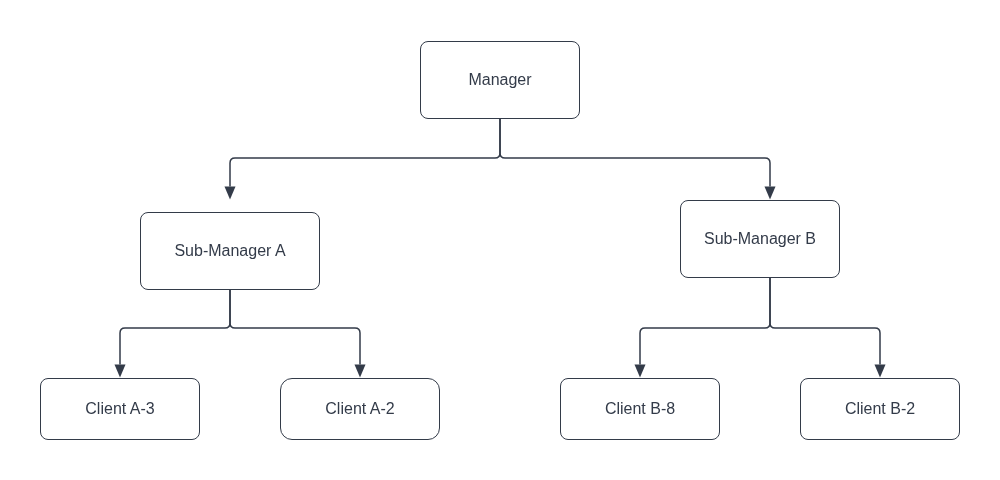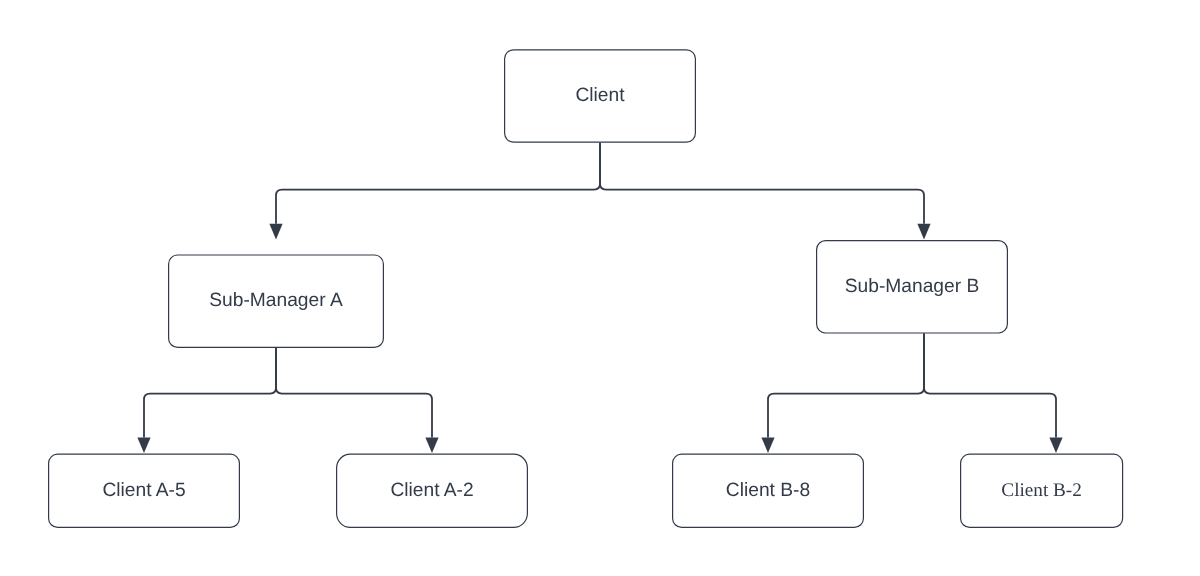--- a/index.html
+++ b/index.html
@@ -56,21 +56,21 @@
     color: var(--text);
     white-space: nowrap;
   }
   
   .n-manager  { left: 420px; top: 41px;  width: 160px; height: 78px; }
   .n-sub-a    { left: 140px; top: 200px; width: 180px; height: 78px; margin-top: 12px; }
   .n-sub-b    { left: 680px; top: 200px; width: 160px; height: 78px; justify-content: center; }
   .n-client-a1{ left: 40px;  top: 378px; width: 160px; height: 62px; }
   .n-client-a2{ left: 280px; top: 378px; width: 160px; height: 62px; border-radius: 12px; }
   .n-client-b1{ left: 560px; top: 378px; width: 160px; height: 62px; }
-  .n-client-b2{ left: 800px; top: 378px; width: 136px; height: 62px; font-family: Liberation Serif, serif; }
+  .n-client-b2{ left: 800px; top: 378px; width: 160px; height: 62px; }
 </style>
 </head>
 <body>
 
 <div class="canvas">
 
   <svg class="edge-layer" viewBox="0 0 1000 480" aria-hidden="true">
     <g>
       <path d="M500,119 L500,153 Q500,158 495,158 L235,158 Q230,158 230,163 L230,186.5"></path>
       <polygon points="230,199.5 224.5,186.5 235.5,186.5"></polygon>
@@ -91,33 +91,33 @@
       <path d="M770,278 L770,323 Q770,328 765,328 L645,328 Q640,328 640,333 L640,364.5"></path>
       <polygon points="640,377.5 634.5,364.5 645.5,364.5"></polygon>
     </g>
     <g>
       <path d="M770,278 L770,323 Q770,328 775,328 L875,328 Q880,328 880,333 L880,364.5"></path>
       <polygon points="880,377.5 874.5,364.5 885.5,364.5"></polygon>
     </g>
   </svg>
 
   <div class="node n-manager">
-    <span class="node-label">Client</span>
+    <span class="node-label">Manager</span>
   </div>
 
   <div class="node n-sub-a">
     <span class="node-label">Sub-Manager A</span>
   </div>
 
   <div class="node n-sub-b">
     <span class="node-label">Sub-Manager B</span>
   </div>
 
   <div class="node n-client-a1">
-    <span class="node-label">Client A-5</span>
+    <span class="node-label">Client A-3</span>
   </div>
 
   <div class="node n-client-a2">
     <span class="node-label">Client A-2</span>
   </div>
 
   <div class="node n-client-b1">
     <span class="node-label">Client B-8</span>
   </div>
 

